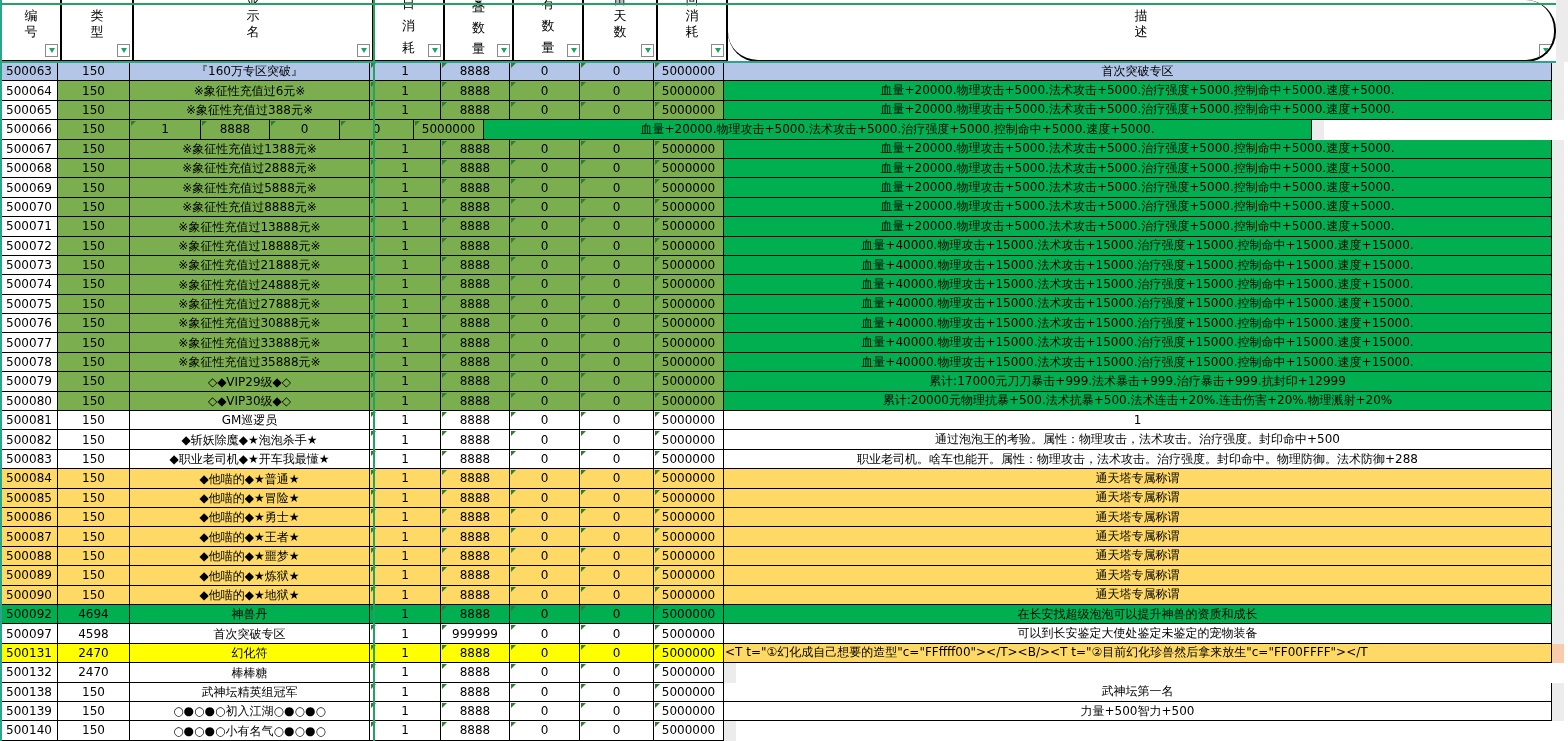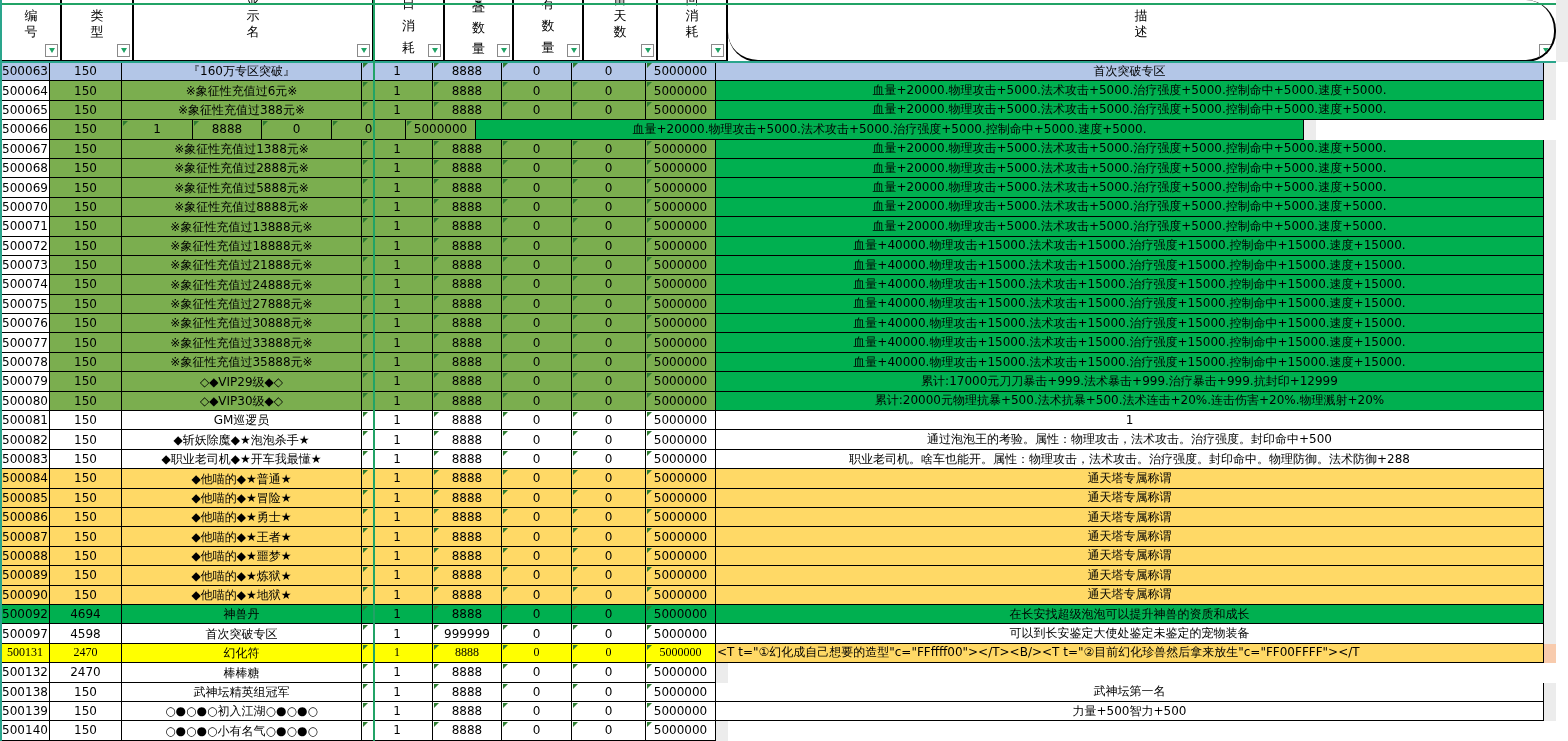--- a/index.html
+++ b/index.html
@@ -27,34 +27,34 @@
         border:1px solid #8a8a8a;display:flex;align-items:center;justify-content:center;cursor:pointer;}
   .fbtn::after{content:"";width:0;height:0;border-left:3.5px solid transparent;
         border-right:3.5px solid transparent;border-top:5px solid var(--filter-arrow);}
 
   
   .row{display:flex;height:19.4px;}
   .cell{position:relative;display:flex;align-items:center;justify-content:center;
         border-right:1px solid #000;border-bottom:1px solid #000;
         overflow:hidden;white-space:nowrap;font-size:12px;color:#000;}
   .cell .t{display:block;}
-  .c0{width:50px;border-left:1px solid #000;}
+  .c0{width:58px;border-left:1px solid #000;}
   .c1{width:72px;} .c2{width:240px;align-items:flex-end;} .c3{width:71px;} .c4{width:69px;}
   .c5{width:70px;} .c6{width:74px;} .c7{width:70px;} .c8{width:828px;}
   .c9{width:12px;border:none;background:var(--outside-gray);}
   .hc0{width:62px;} .hc1{width:72px;} .hc2{width:240px;} .hc3{width:71px;} .hc4{width:69px;}
   .hc5{width:70px;} .hc6{width:74px;} .hc7{width:70px;} .hc8{width:828px;border-radius:30px;}
   .hc9{width:12px;border-right:none;border-bottom:none;background:var(--outside-gray);}
 
   .bg-white{background:#fff;}
   .bg-blue{background:var(--row-blue);}
   .bg-green{background:var(--row-green);}
   .bg-bgreen{background:var(--row-green-bright);}
   .bg-gold{background:var(--row-gold);}
-  .bg-yellow{background:var(--row-yellow);font-family:Liberation Serif, serif;}
+  .bg-yellow{background:var(--row-yellow);}
   .bg-peach{background:var(--cell-peach);}
   .u .t{}
   .left{justify-content:flex-start;padding-left:1px;}
 
   
   .tri::before{content:"";position:absolute;top:1px;left:1px;width:0;height:0;
         border-top:5px solid var(--error-indicator);border-right:5px solid transparent;}
 
   
   .line{position:absolute;z-index:5;}

